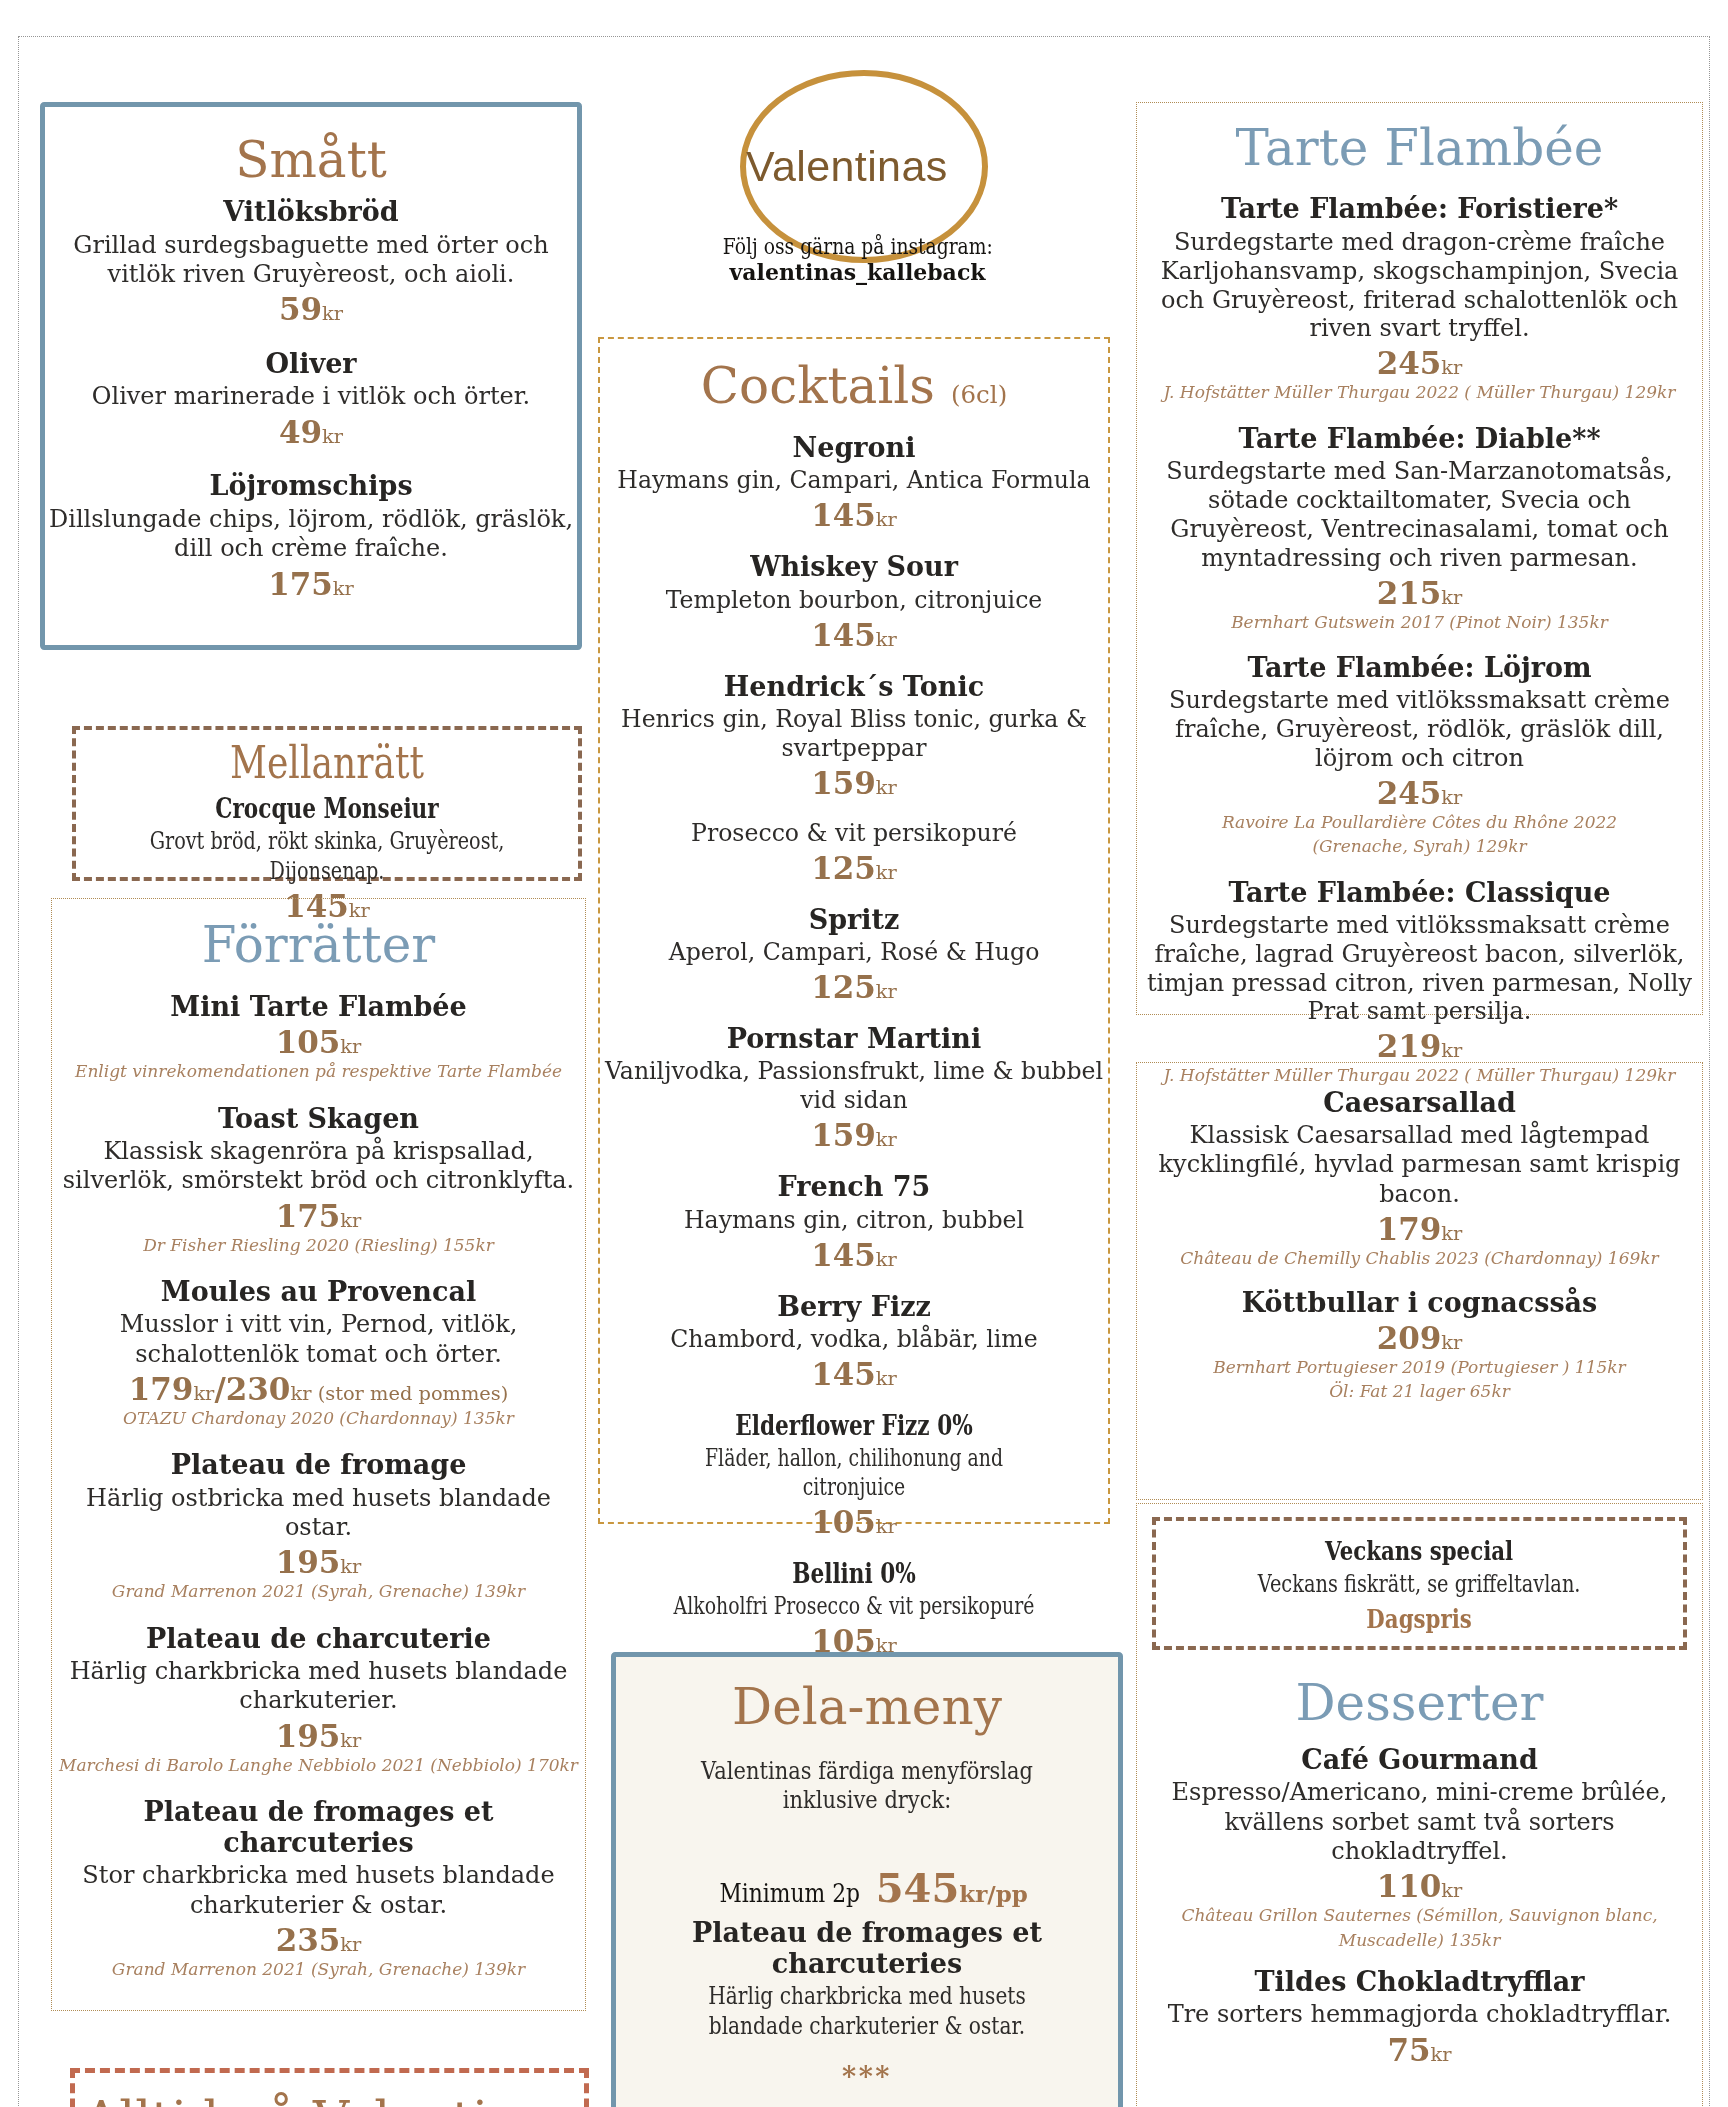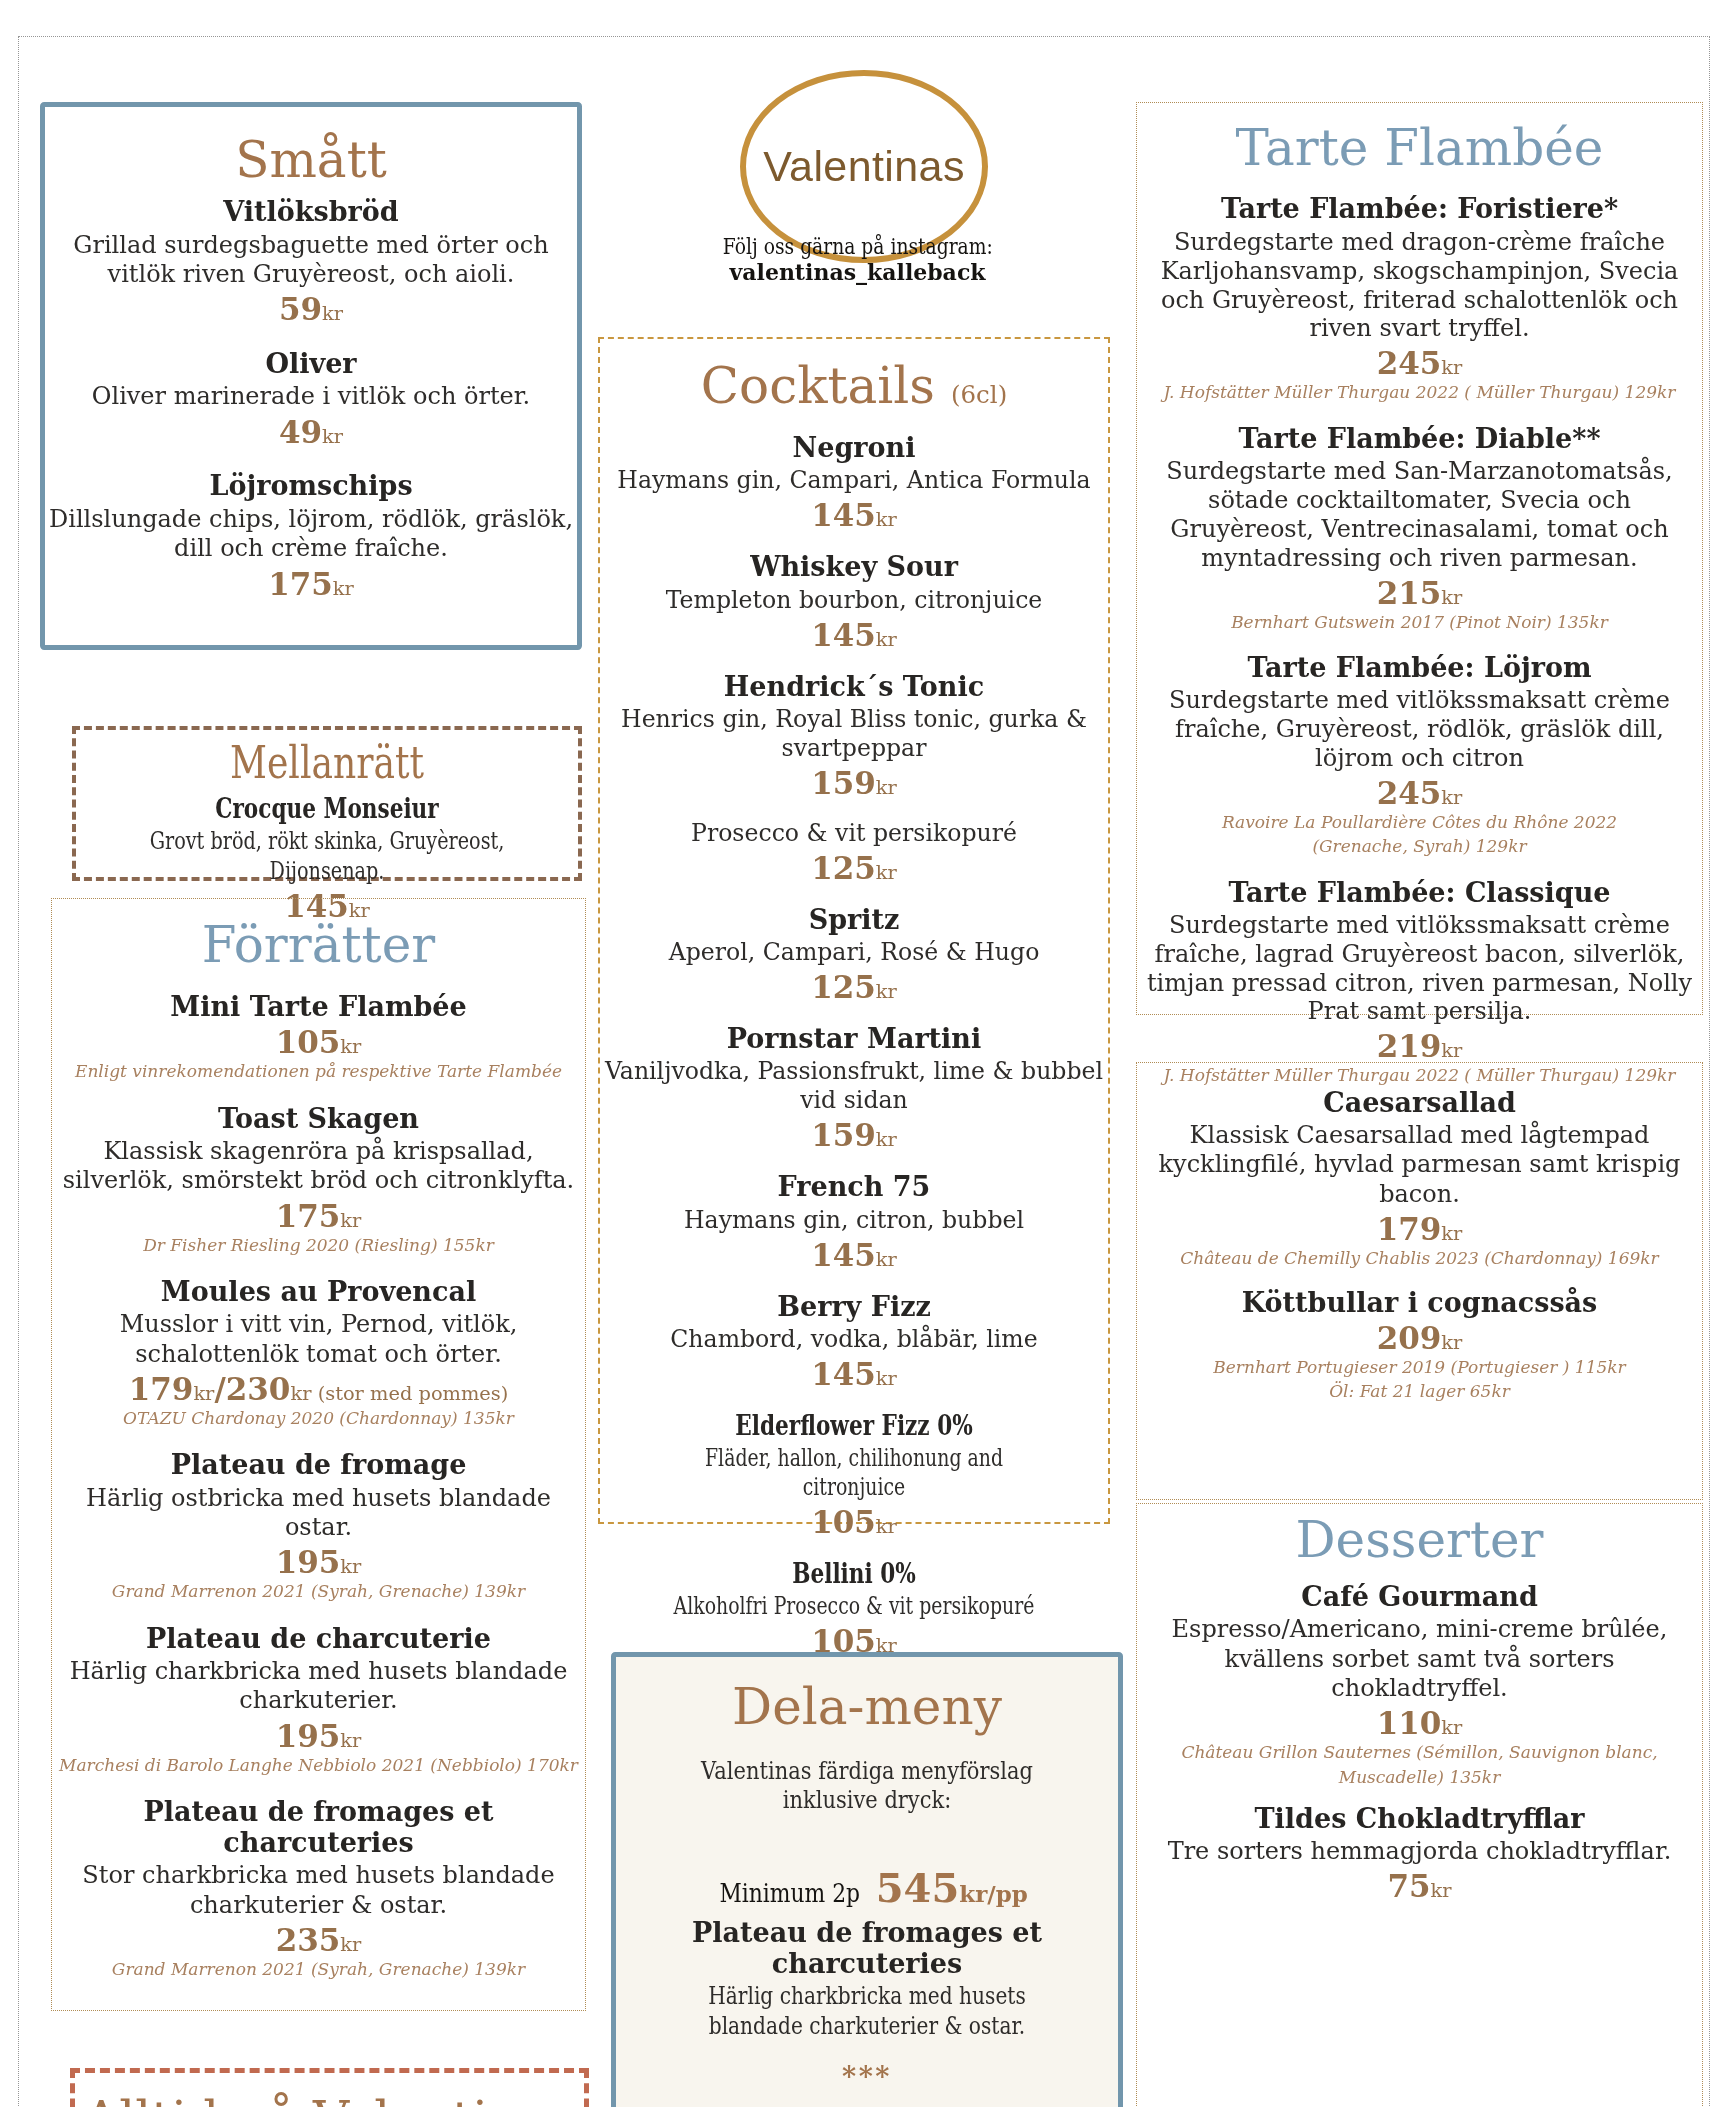--- a/index.html
+++ b/index.html
@@ -36,21 +36,21 @@
   .mi-sep{font-size:27px;font-weight:700;color:#a3744c;margin:23.6px 0;letter-spacing:2.5px;}
 
   .sec-cond .mi-name,.sec-cond .mi-desc,.mi-cond .mi-name,.mi-cond .mi-desc{transform:scaleX(.8);}
   .cnd{transform:scaleX(.82);}
   .cndi{display:inline-block;transform:scaleX(.85);transform-origin:50% 50%;}
 
   
   .logo-ellipse{
     position:absolute;left:740px;top:70px;width:236px;height:181px;
     border:6.3px solid #c6913c;border-radius:50%;
-    display:flex;align-items:center;justify-content:center;
+    display:flex;align-items:center;
   }
   .logo-text{
     font-family:"Liberation Sans","DejaVu Sans",sans-serif;
     font-size:43px;color:#7d5a2e;letter-spacing:0.4px;white-space:nowrap;
   }
   .insta{
     position:absolute;left:592px;top:234px;width:531px;text-align:center;
     font-size:22px;color:#151310;
   }
   .insta b{font-weight:700;}
@@ -299,20 +299,25 @@
       <div class="mi">
         <div class="mi-name">Köttbullar i cognacssås</div>
         <div class="mi-price"><span class="pnum">209</span><span class="psmall">kr</span></div>
         <div class="mi-wine">Bernhart Portugieser 2019 (Portugieser ) 115kr</div>
         <div class="mi-wine">Öl: Fat 21 lager 65kr</div>
       </div>
     </div>
 </section>
 
 <section class="box dotted-tan" id="box-desserter">
+  <div class="dash-brown" id="box-veckans">
+    <div class="v-name">Veckans special</div>
+    <div class="v-desc">Veckans fiskrätt, se griffeltavlan.</div>
+    <div class="v-price">Dagspris</div>
+  </div>
   <h2 class="sec-title t-blue">Desserter</h2>
   <div>
       <div class="mi">
         <div class="mi-name">Café Gourmand</div>
         <div class="mi-desc">Espresso/Americano, mini-creme brûlée, kvällens sorbet samt två sorters chokladtryffel.</div>
         <div class="mi-price"><span class="pnum">110</span><span class="psmall">kr</span></div>
         <div class="mi-wine">Château Grillon Sauternes (Sémillon, Sauvignon blanc,</div>
         <div class="mi-wine">Muscadelle) 135kr</div>
       </div>
       <div class="mi">

